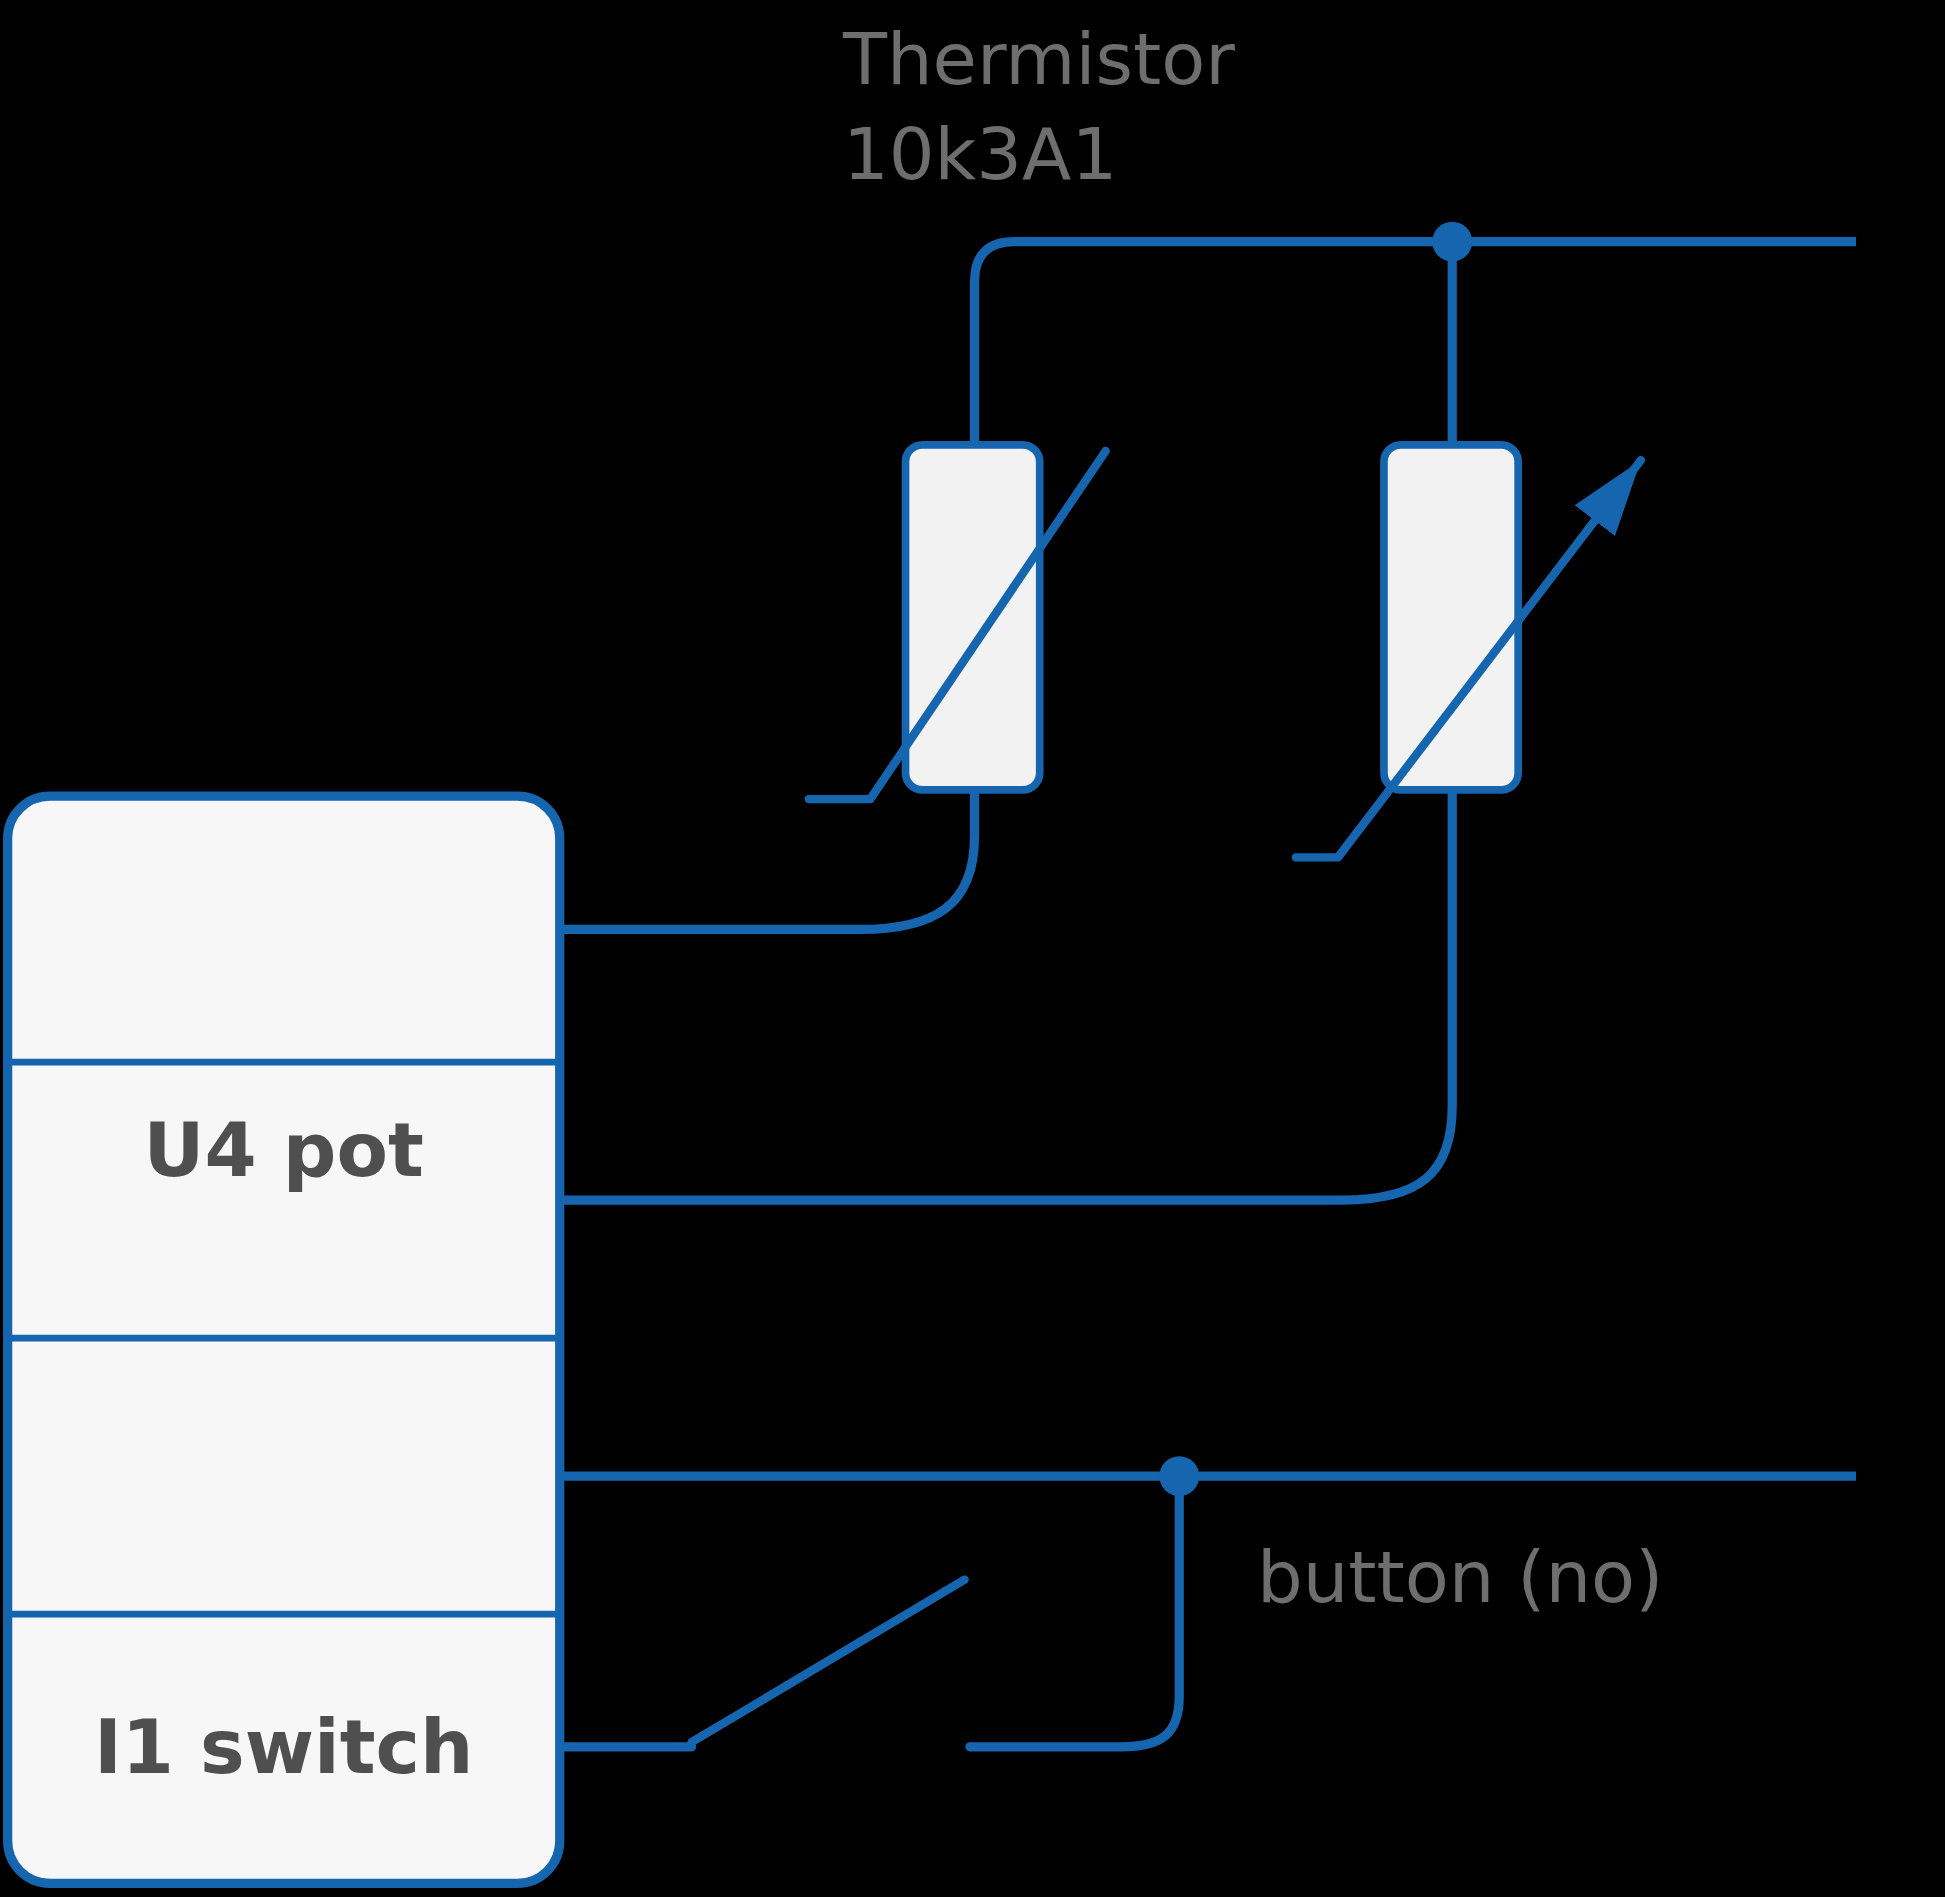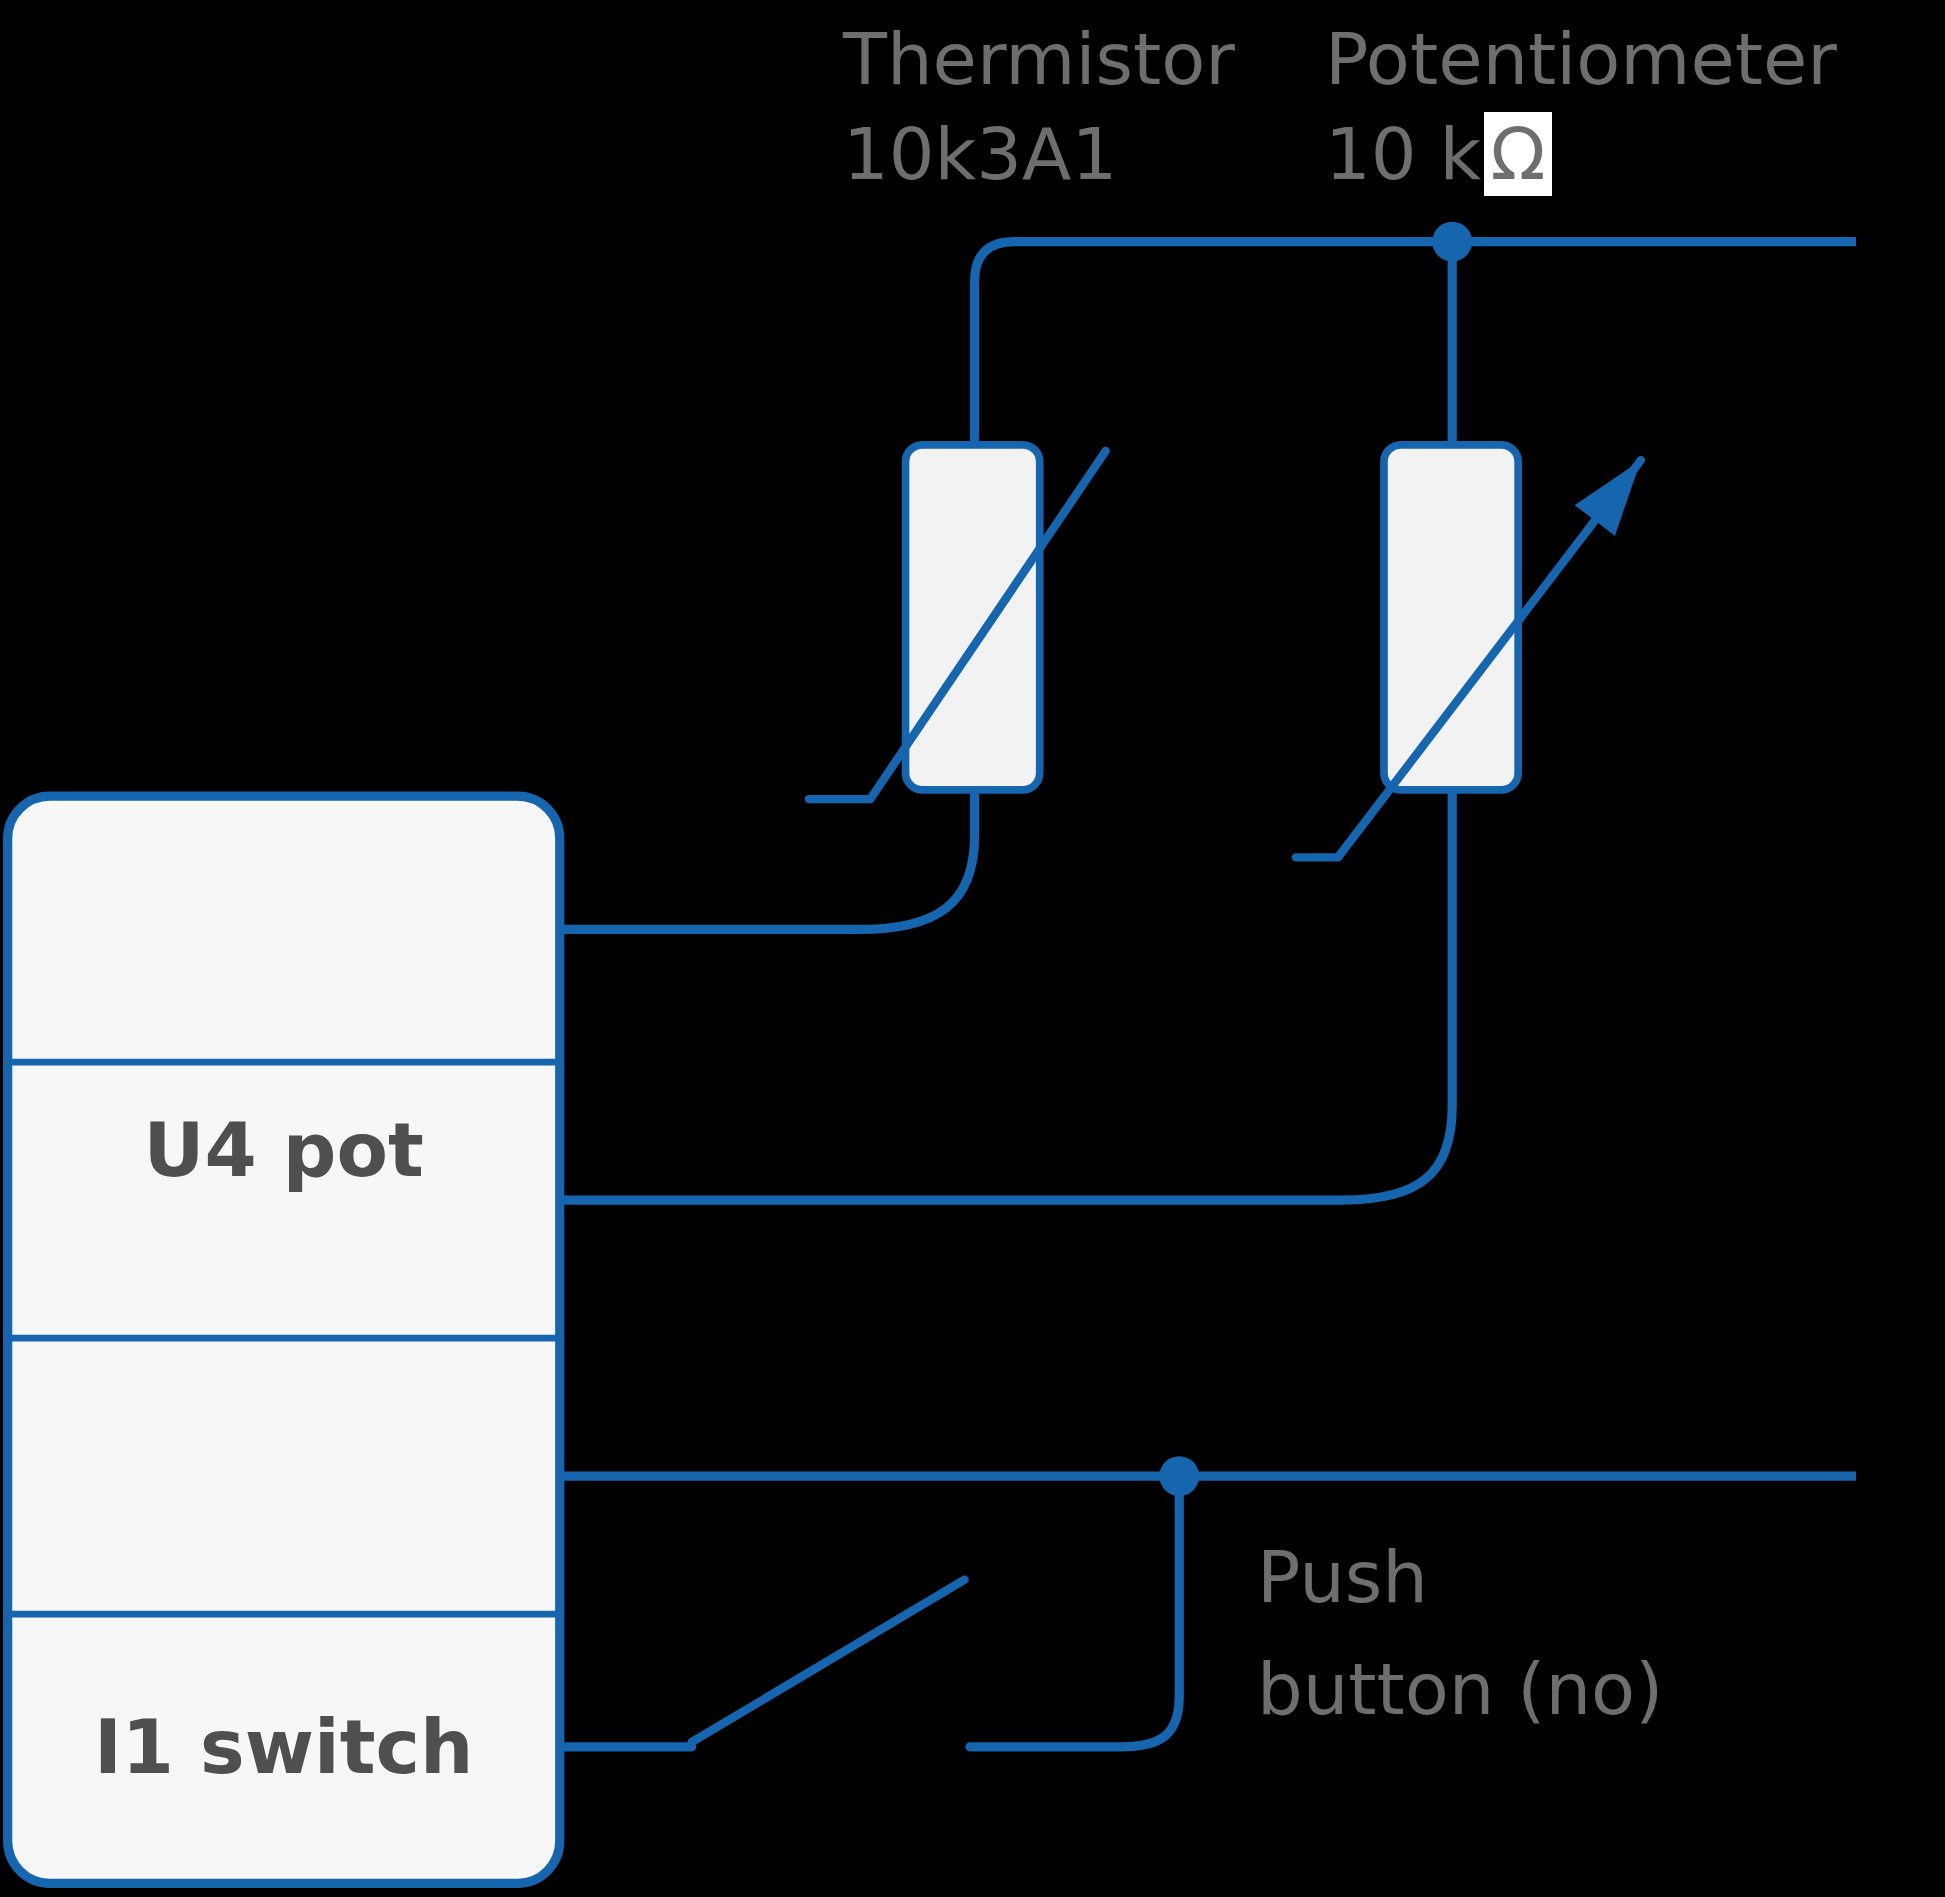--- a/index.html
+++ b/index.html
@@ -125,29 +125,22 @@
 
     <circle class="junction" cx="1894" cy="315" r="26"></circle>
     <circle class="junction" cx="1538" cy="1925" r="26"></circle>
   </svg>
 
   <div class="top-label" style="left:843px; top:11.5px;">
     <div>Thermistor</div>
     <div>10k3A1</div>
   </div>
 
-  <div class="top-label" style="left:1325px; top:11.5px;">
-    <div>Potentiometer</div>
-    <div>
-      <span>10 k</span><span class="omega-hl">Ω</span>
-    </div>
-  </div>
 
   <div class="push-label" style="left:1257px; top:1522px;">
-    <div>Push</div>
     <div>button (no)</div>
   </div>
 
   <div class="terminal-label" style="top:1150px;">U4 pot</div>
   <div class="terminal-label" style="top:1747px;">I1 switch</div>
 
 </div>
 
 
 </body></html>

